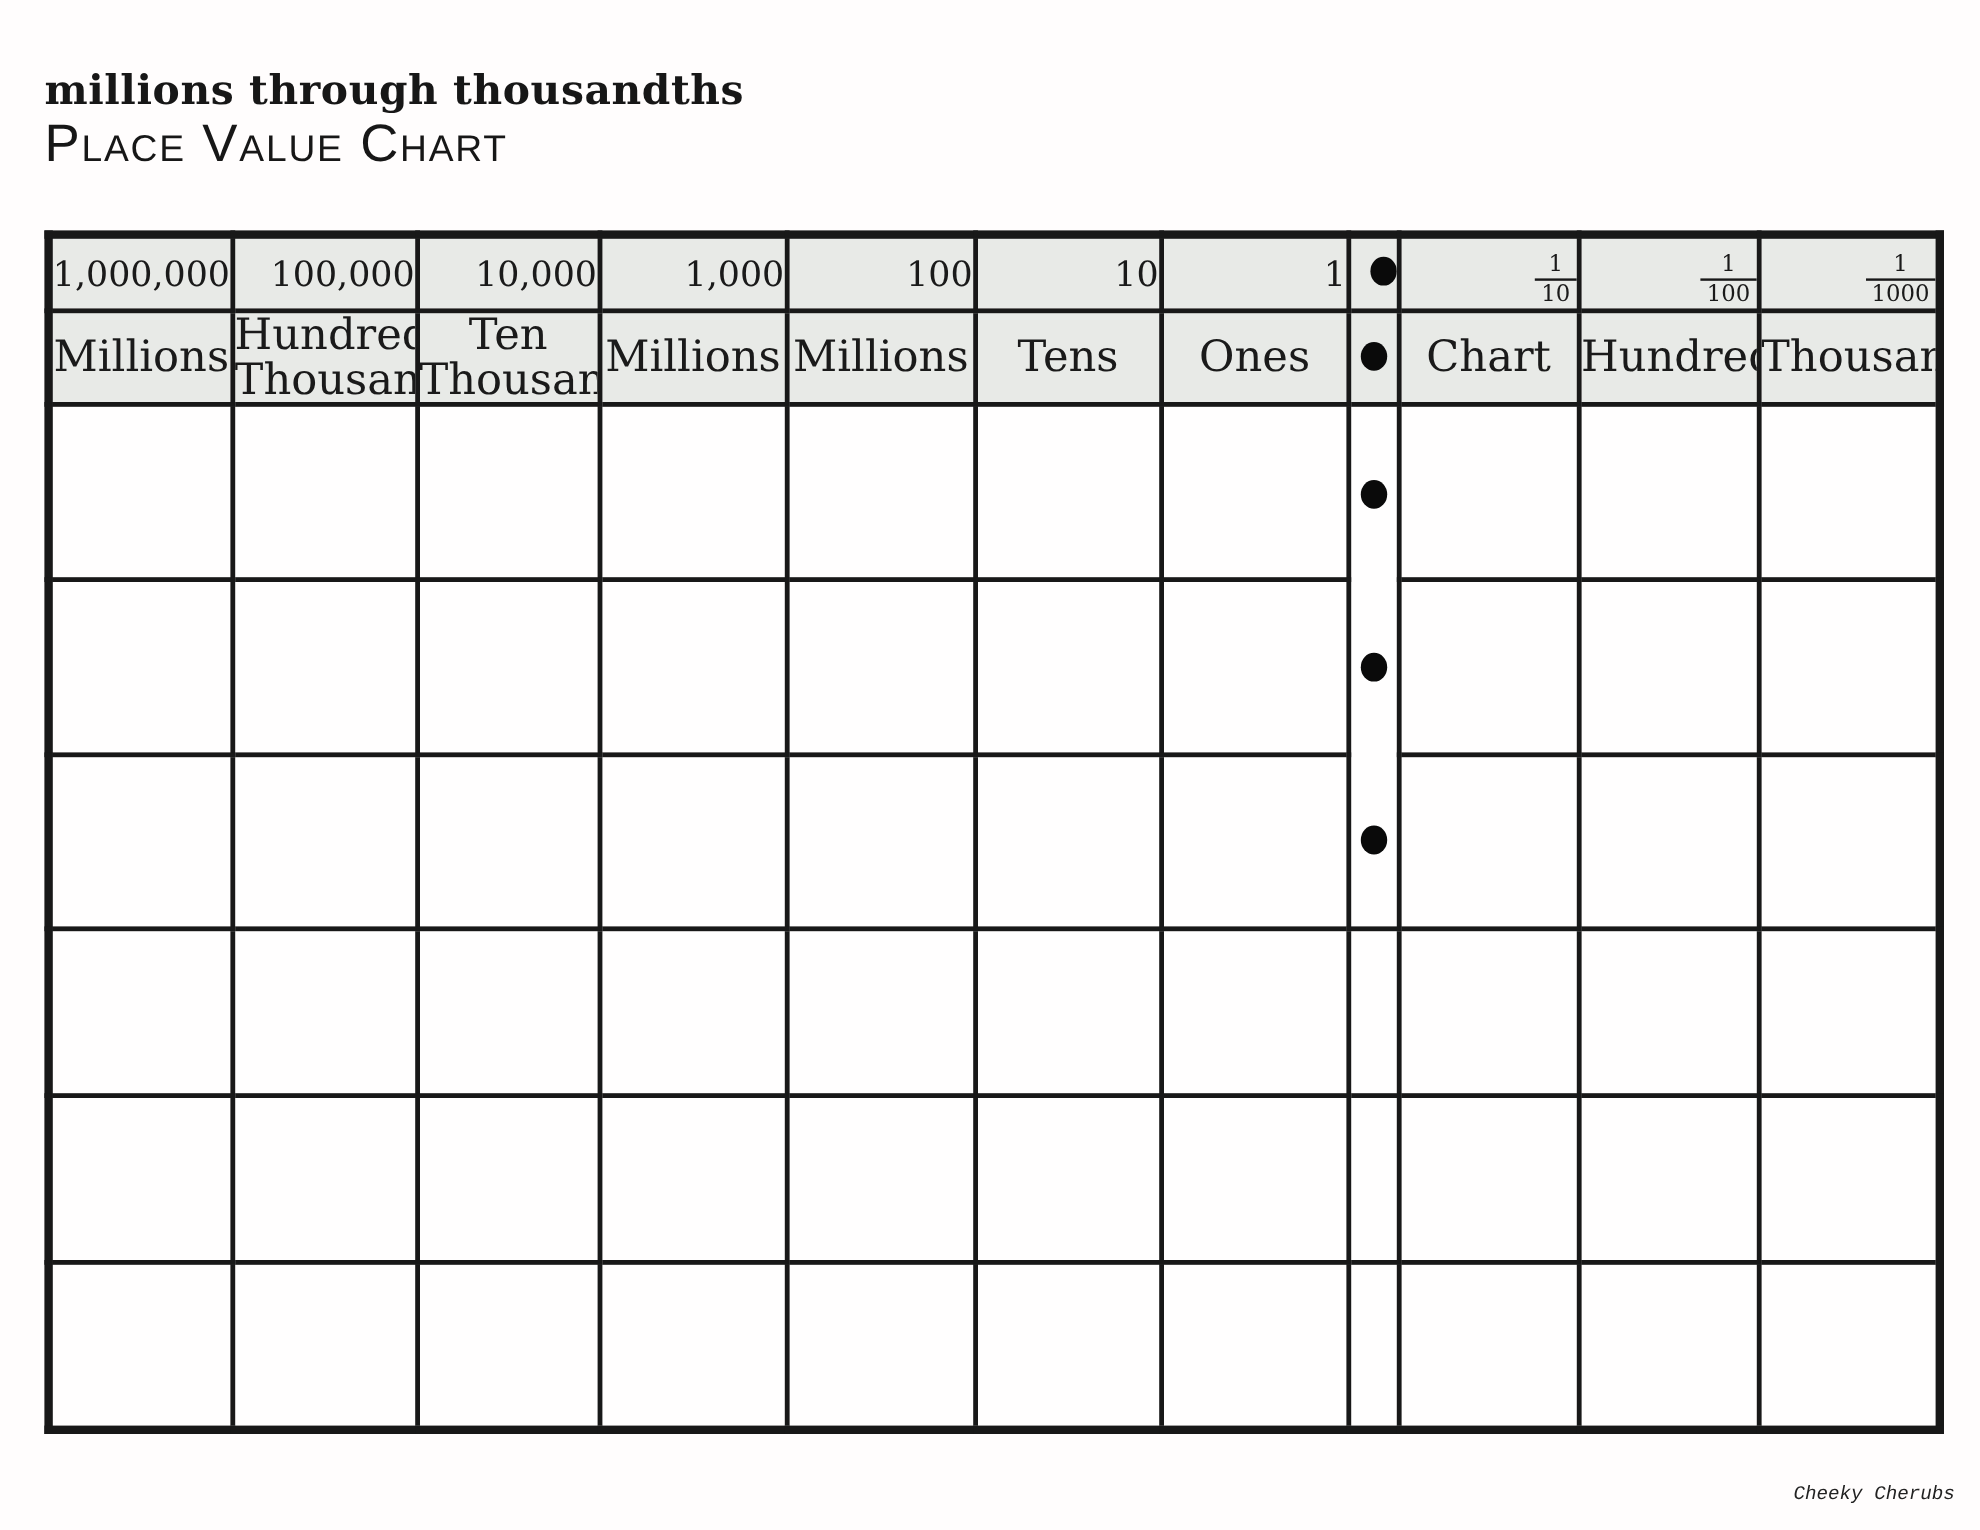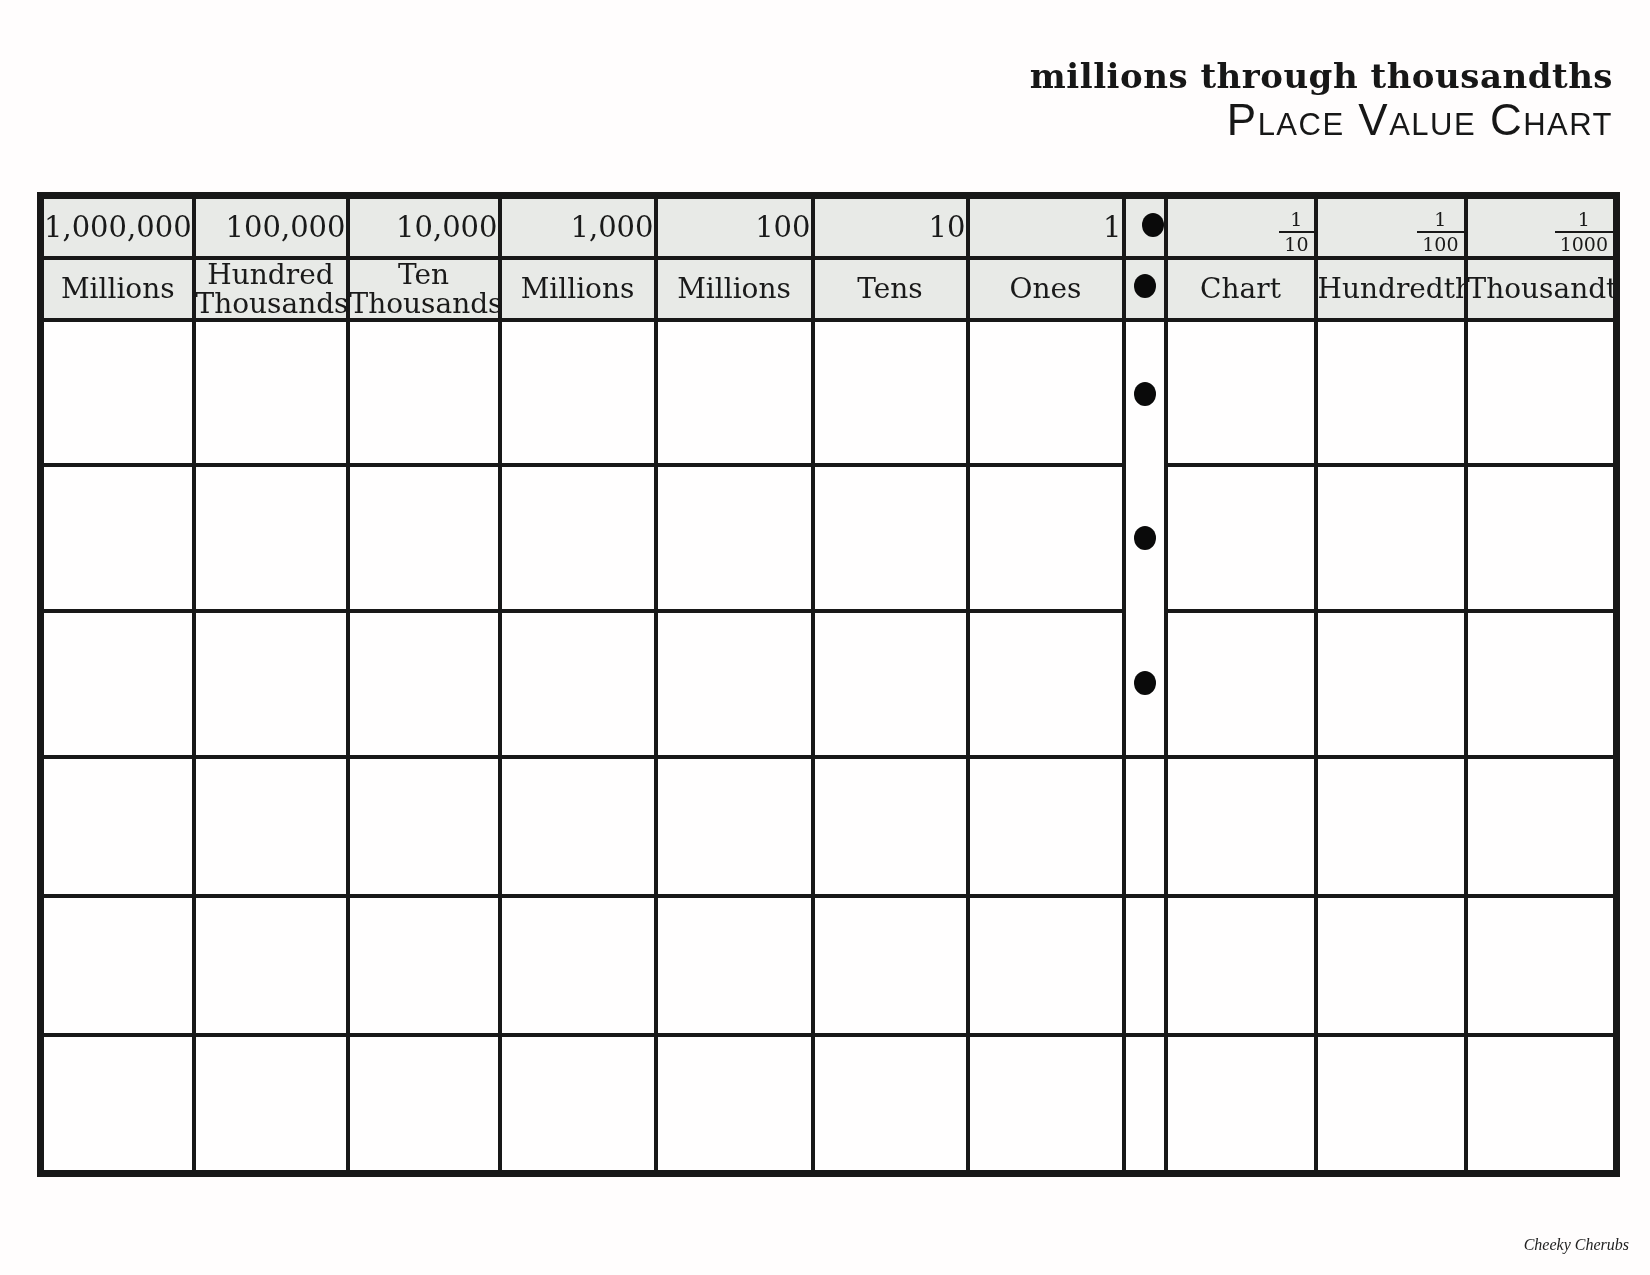--- a/index.html
+++ b/index.html
@@ -10,21 +10,21 @@
     color: #1a1a1a;
     position: relative;
     overflow: hidden;
   }
   .page { position: absolute; inset: 0; }
 
   
   .titles {
     position: absolute;
     left: 37px; top: 58px; width: 1576px;
-    text-align: right;
+    text-align: left;
     line-height: 1.1;
   }
   .subtitle {
     font-family: "DejaVu Serif", serif;
     font-weight: bold;
     font-size: 34px;
     letter-spacing: 0.5px;
     color: #171717;
   }
   .main-title {
@@ -52,21 +52,21 @@
     vertical-align: middle;
     overflow: hidden;
   }
   tr.values  { height: 58px; }
   tr.labels  { height: 60px; }
   tr.bodyrow { height: 139px; }
   tr.values td, tr.labels td { background: #e8eae7; }
   tr.bodyrow td { background: #fffefe; }
 
   tr.values td { font-size: 29px; letter-spacing: 0px; text-align: right; }
-  tr.labels td { font-size: 28px; line-height: 1.04; }
+  tr.labels td { font-size: 36px; line-height: 1.04; }
   td.lbl-sm { font-size: 26px; }
   td.lbl-xs { font-size: 23px; }
 
   
   .dot {
     display: inline-block;
     width: 22px; height: 24px;
     border-radius: 50%;
     background: #0a0a0a;
   }
@@ -92,21 +92,21 @@
   .frac .den {
     border-top: 2px solid #181818;
     padding: 1px 5px 0 5px;
     margin-top: 1px;
   }
 
   
   .credit {
     position: absolute;
     right: 21px; top: 1236px;
-    font-family: Liberation Serif, serif;
+    font-family: Liberation Mono, monospace;
     font-style: italic;
     font-size: 16px;
     color: #222;
   }
 </style>
 </head>
 <body>
 
 <div class="page">
 

